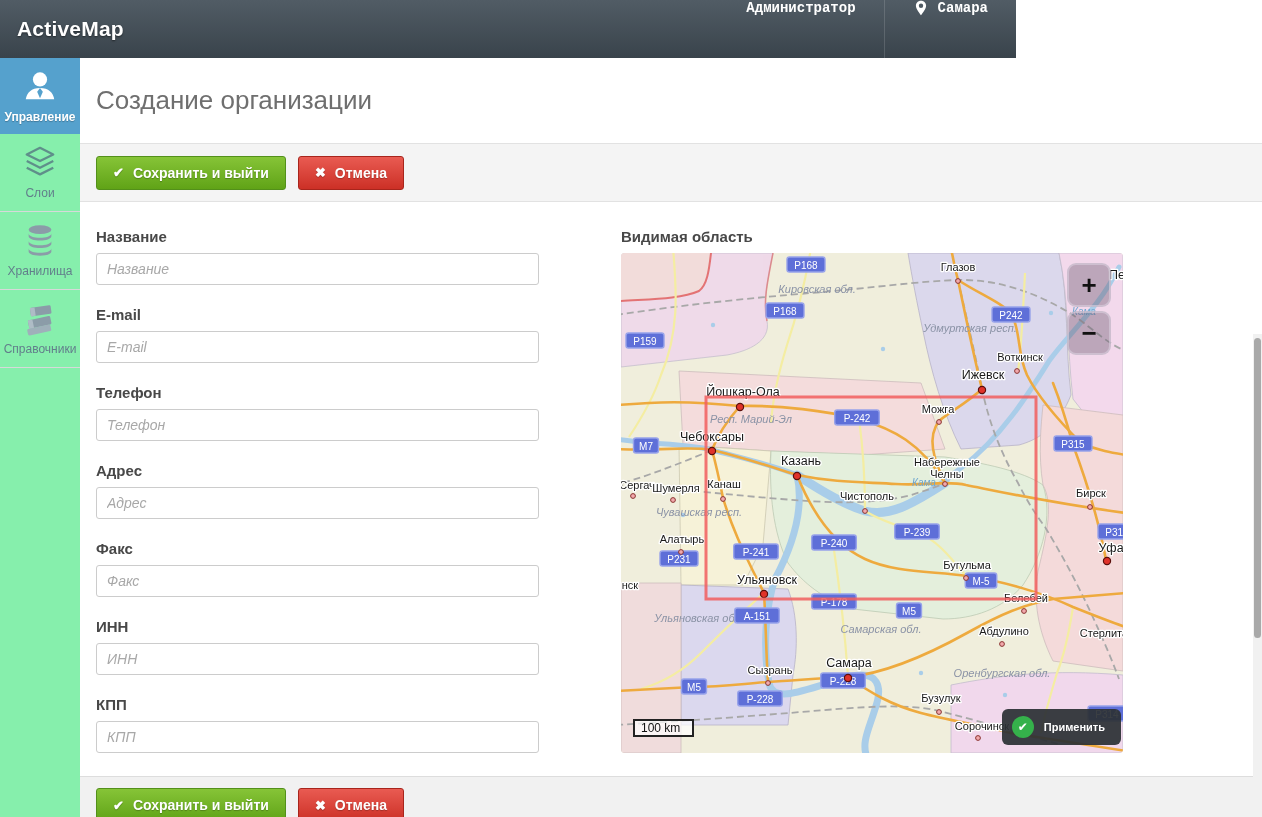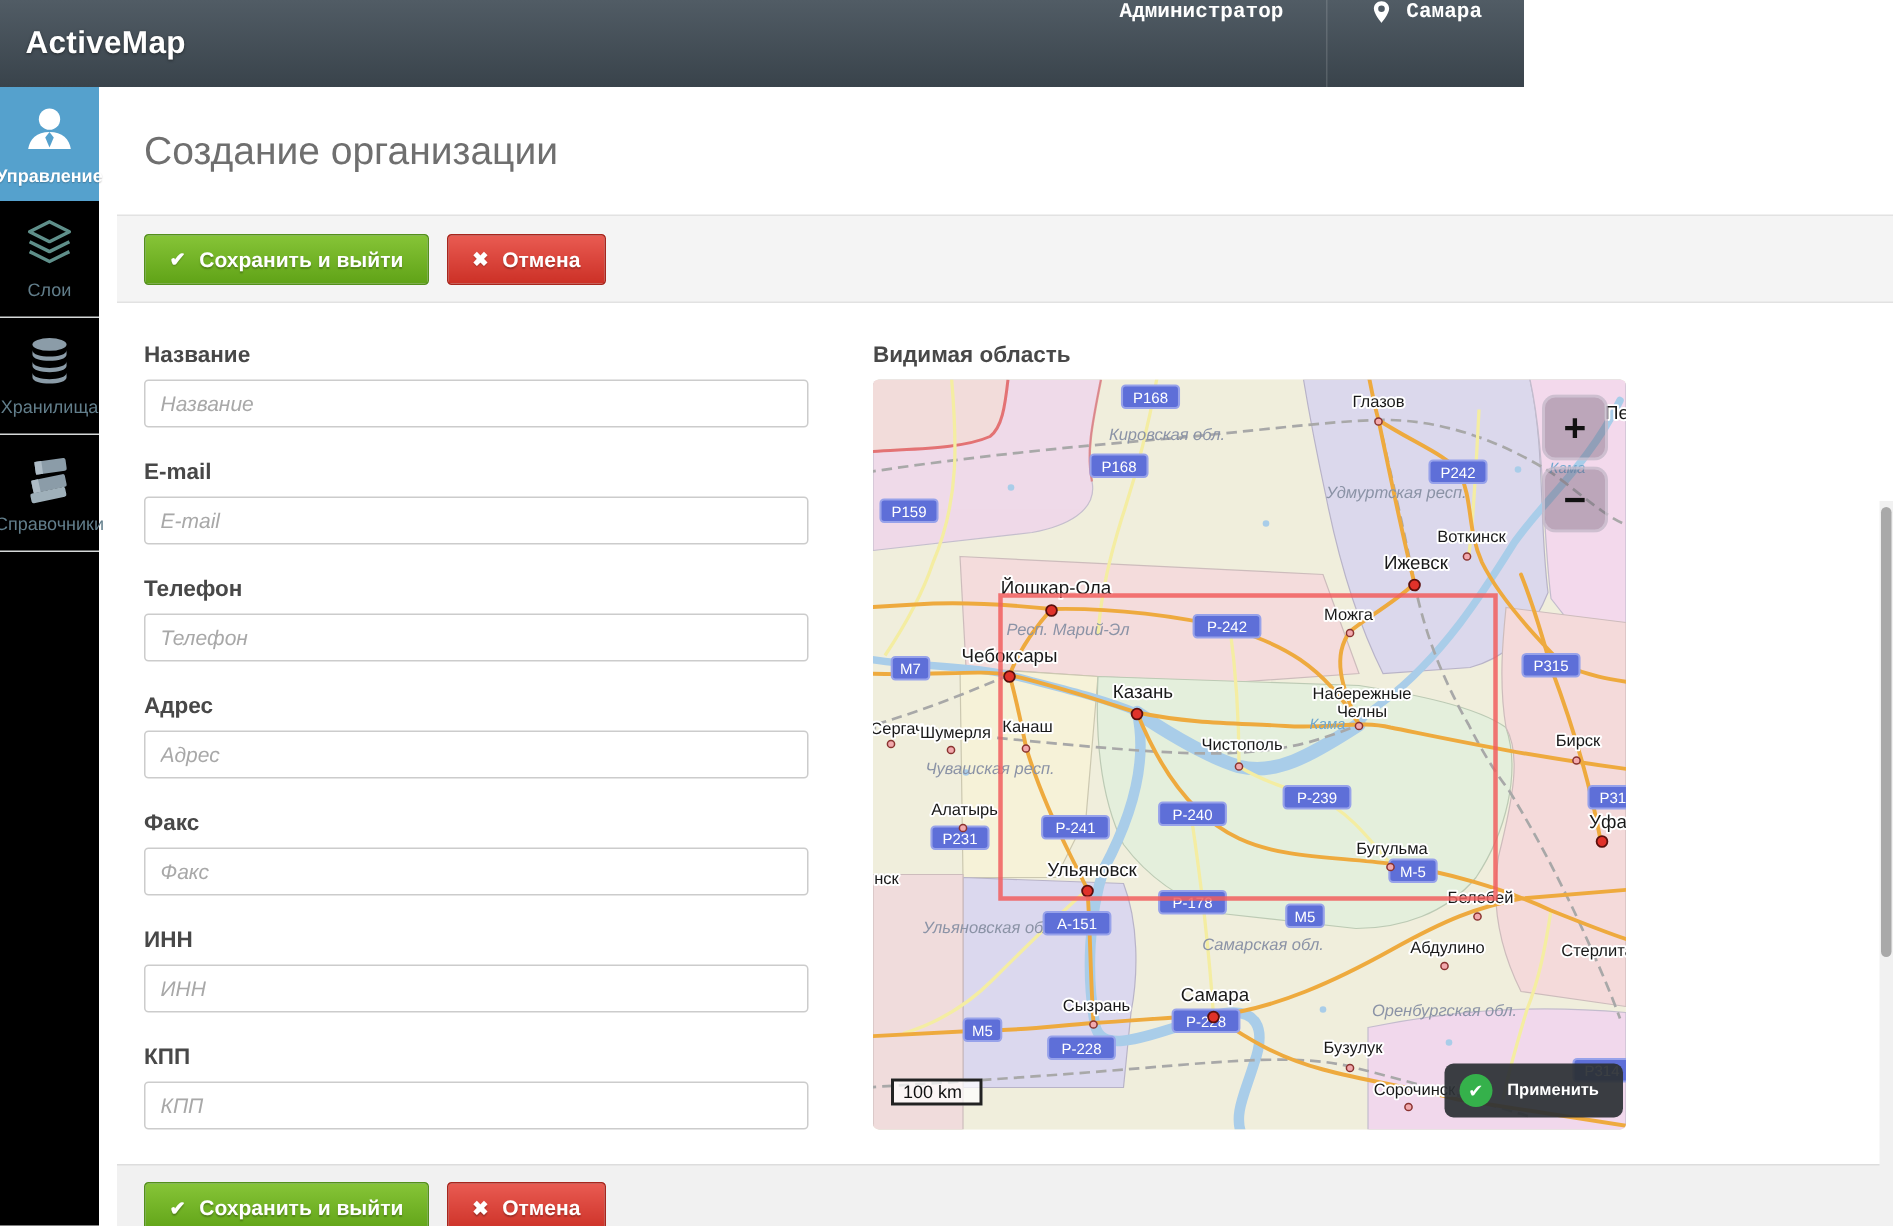--- a/index.html
+++ b/index.html
@@ -10,21 +10,21 @@
     background:linear-gradient(#515c65,#39434b); display:flex; align-items:stretch; z-index:30; }
   .logo { color:#fff; font-size:21px; font-weight:bold; align-self:center; padding-left:17px;
     text-shadow:0 1px 2px rgba(0,0,0,.5); letter-spacing:.2px; flex:1; }
   .hnav { display:flex; align-items:stretch; }
   .hnav-item { display:flex; align-items:flex-start; gap:9px; padding:0 28px; color:#fff;
     font-size:14px; font-weight:bold; border-left:1px solid rgba(255,255,255,.14); cursor:pointer;font-family:Liberation Mono, monospace; }
   .hnav-item:first-child { border-left:none; }
   .hicon { width:16px; height:16px; display:inline-block; }
 
   
-  .sidebar { position:absolute; top:58px; left:0; bottom:0; width:66px; background:#000000; z-index:20; }
+  .sidebar { position:absolute; top:58px; left:0; bottom:0; width:80px; background:#86efac; z-index:20; }
   .side-item { display:flex; flex-direction:column; align-items:center; justify-content:center;
     height:78px; border-bottom:1px solid #d6d9d9; cursor:pointer; }
   .side-item .slabel { font-size:12px; color:#627e8b; margin-top:5px; }
   .side-item.active { background:#55a1cd; border-bottom:none; height:76px; }
   .side-item.active .slabel { color:#fff; font-weight:bold; text-shadow:0 1px 1px rgba(0,0,0,.25); }
   .sicon { width:38px; height:36px; display:flex; align-items:center; justify-content:center; }
 
   
   .main { position:absolute; top:58px; left:78px; right:0; bottom:0; background:#fff; }
   .title-bar { height:86px; background:#fff; border-bottom:1px solid #e2e2e2; display:flex; align-items:center; padding-left:18px; }
@@ -37,21 +37,21 @@
   .btn-red { background:linear-gradient(#e95b52,#cc3026); border:1px solid #a8251c; }
 
   .content { position:relative; height:574px; background:#fff; display:flex; padding:26px 0 0 18px;gap:43px; }
   .form-col { width:443px; }
   .field { margin-bottom:21px; }
   .field-label { display:block; font-size:15px; font-weight:bold; color:#484848; margin-bottom:8px; }
   .field-input { width:443px; height:32px; border:1px solid #cccccc; border-radius:3px; padding:0 10px;
     font-size:14px; color:#555; font-family:"Liberation Sans", sans-serif; background:#fff; outline:none; }
   .field-input::placeholder { color:#a8a8a8; font-style:italic; }
 
-  .map-col { }
+  .map-col { margin-left:39px; }
   .map-title { font-size:15px; font-weight:bold; color:#484848; margin-bottom:8px; }
   .map-box { position:relative; width:502px; height:500px; border-radius:4px; overflow:hidden; background:#f0eedc; }
   .map-box svg.basemap { position:absolute; top:0; left:0; }
 
   .zoom-ctrls { position:absolute; top:10px; right:12px; display:flex; flex-direction:column; gap:4px; z-index:5; }
   .zoom-btn { width:44px; height:44px; border-radius:9px; background:rgba(112,96,116,.42);
     border:2px solid rgba(215,205,220,.65); color:#111; font-size:26px; font-weight:bold;
     display:flex; align-items:center; justify-content:center; cursor:pointer; line-height:1; }
 
   .scale-bar { position:absolute; left:12px; bottom:16px; z-index:5; background:rgba(255,255,255,.7);

